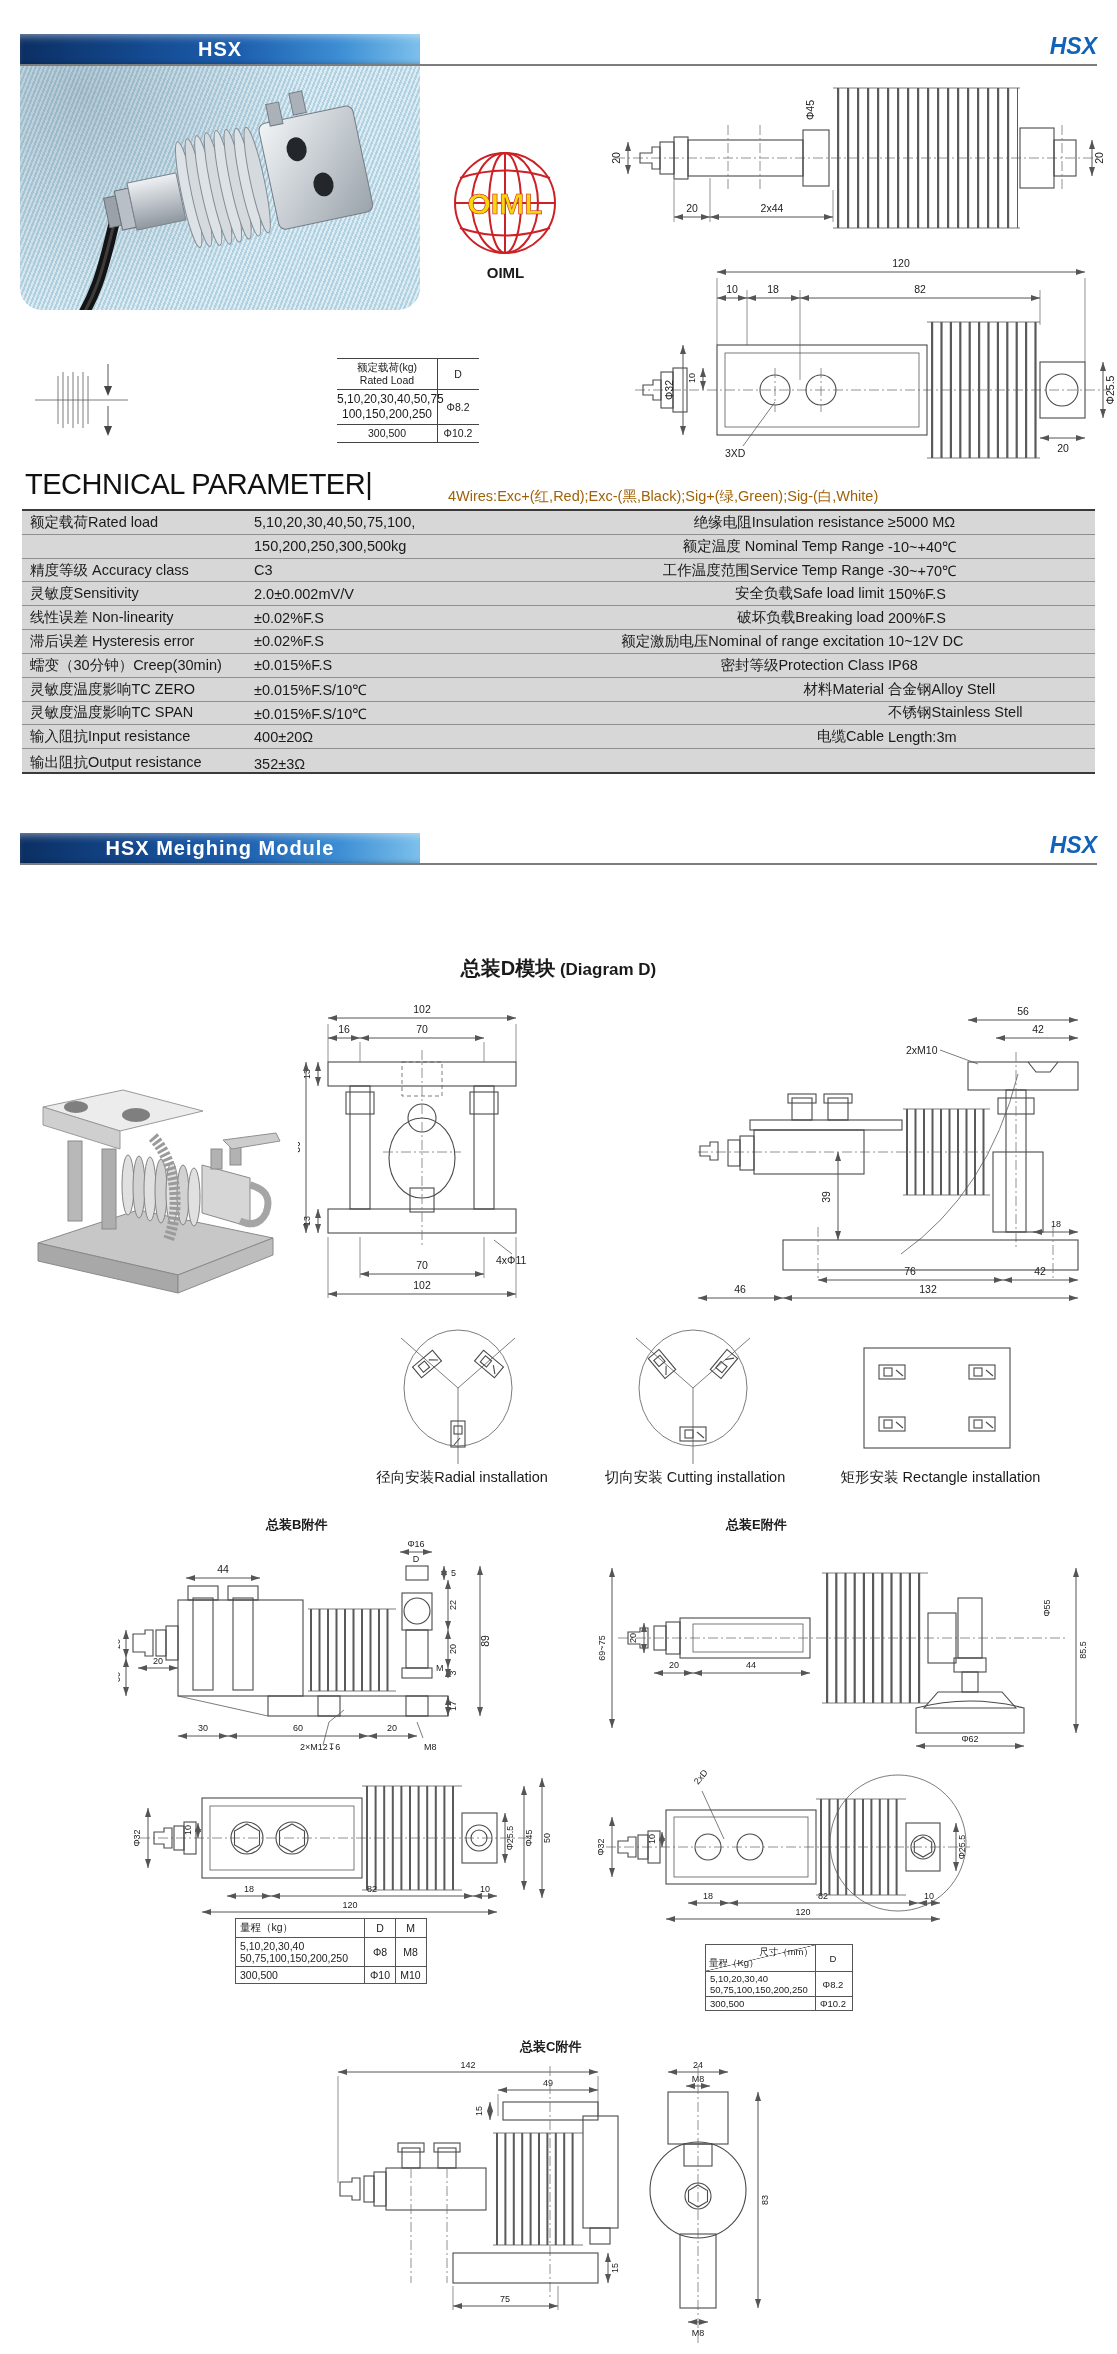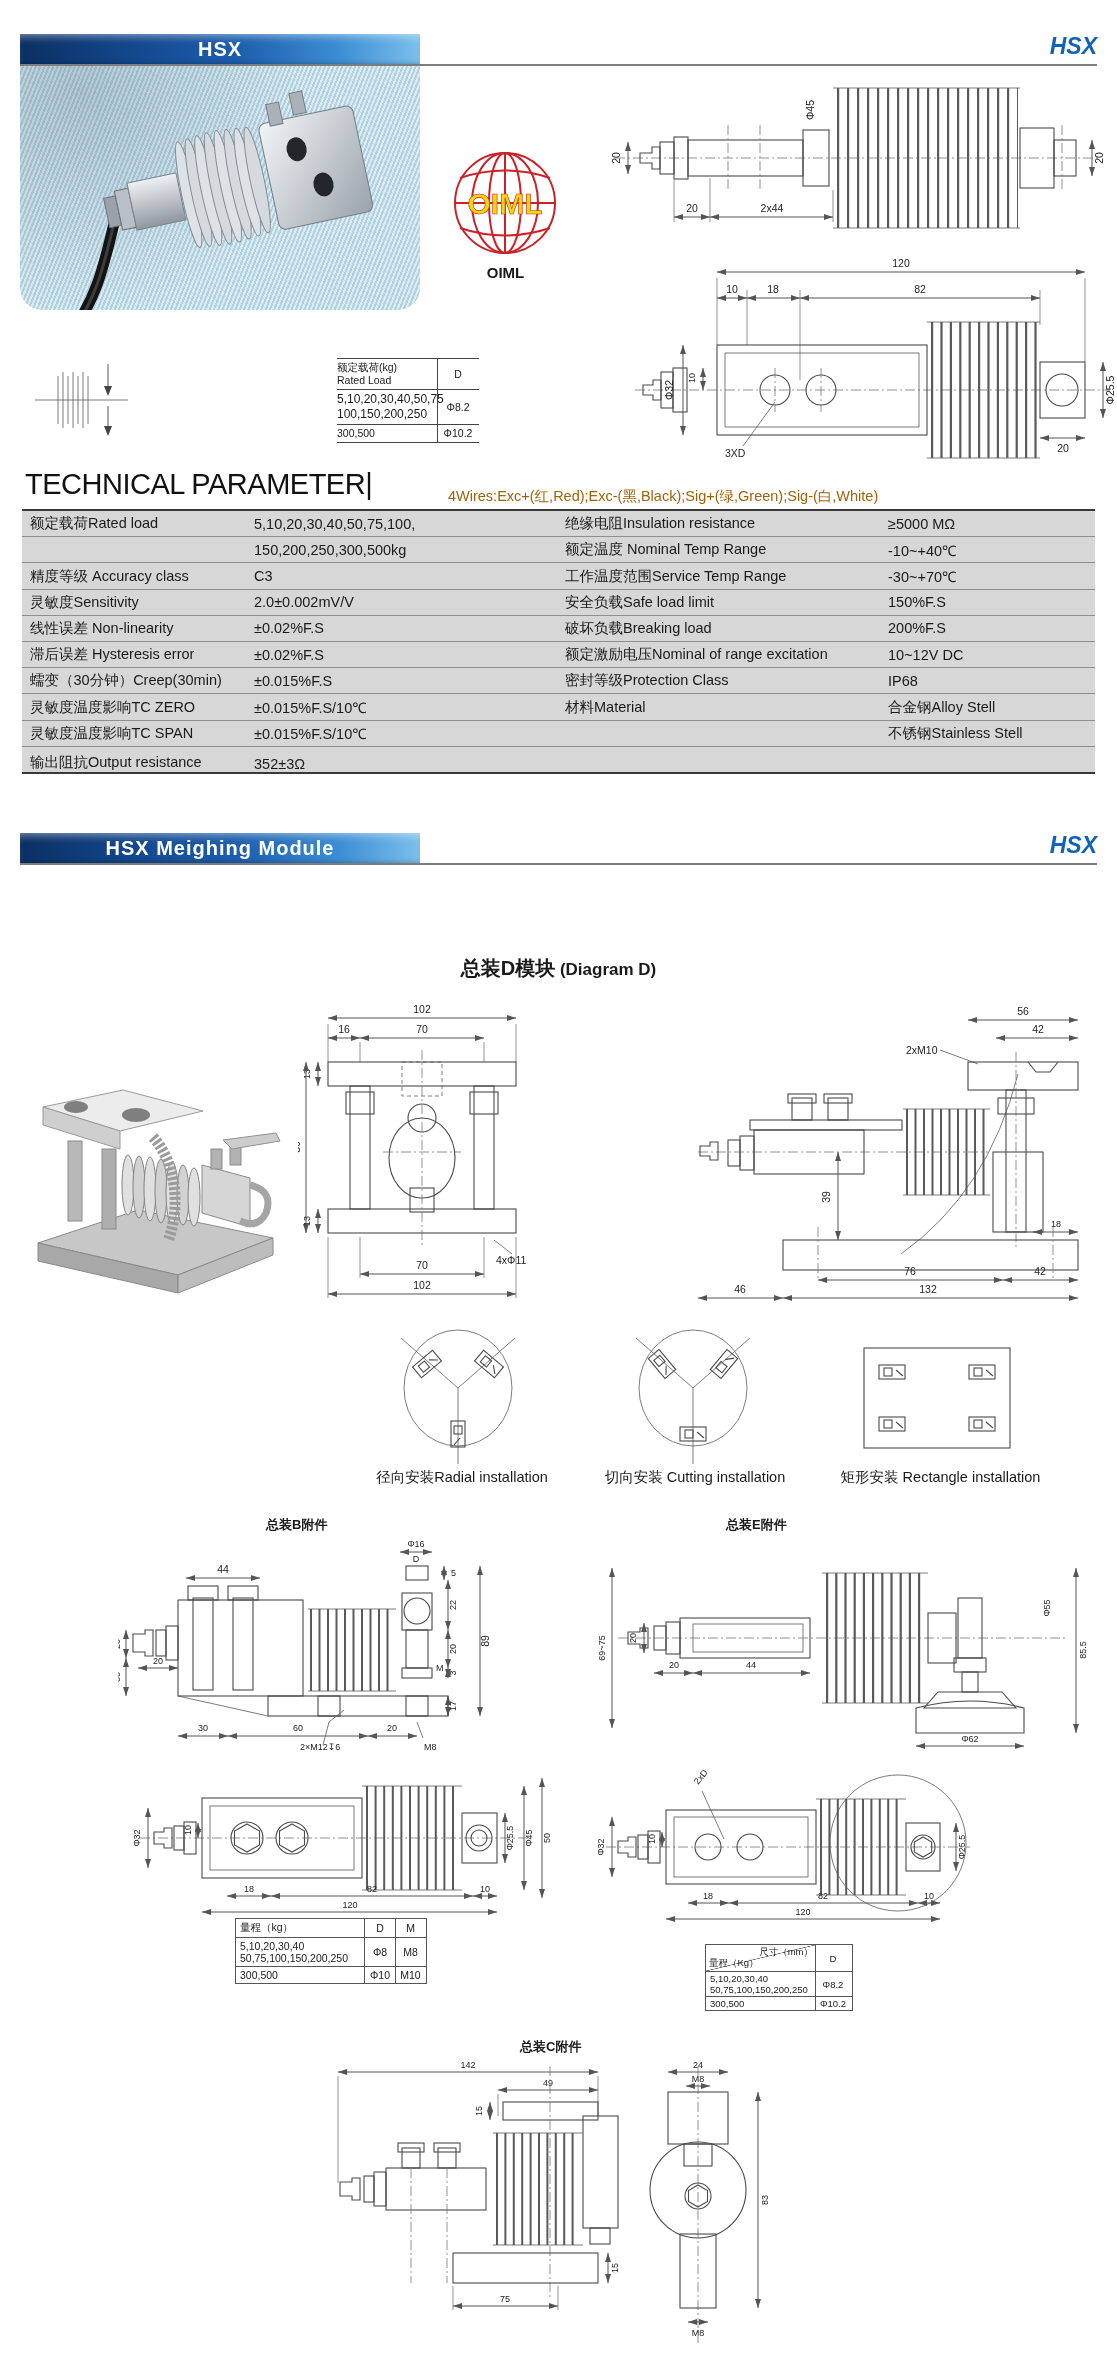--- a/index.html
+++ b/index.html
@@ -23,29 +23,29 @@
     background-image:radial-gradient(circle at 15% 10%, rgba(60,90,110,.25), rgba(0,0,0,0) 55%),
       repeating-linear-gradient(112deg, rgba(255,255,255,.38) 0 2px, rgba(133,175,197,.30) 2px 4px);}
 
   
   .ptable{position:absolute;left:22px;top:509px;width:1073px;height:261px;background:#d7d7d7;
     border-top:2px solid #3a3a3a;border-bottom:2px solid #3a3a3a;display:flex;flex-direction:column;}
   .prow{flex:1;display:flex;align-items:center;border-bottom:1px solid #8f8f8f;font-size:14.5px;}
   .prow:last-child{border-bottom:none;align-items:flex-end;}
   .pc1{width:228px;padding-left:8px;box-sizing:border-box;}
   .pc2{width:309px;padding-left:4px;box-sizing:border-box;}
-  .pc3{width:325px;padding-left:6px;box-sizing:border-box;}
+  .pc3{width:325px;padding-left:6px;box-sizing:border-box;text-align:right;}
   .pc4{width:205px;padding-left:4px;box-sizing:border-box;}
 
   .rtable{position:absolute;left:337px;top:358px;width:142px;border-top:1.5px solid #444;
     border-bottom:1.5px solid #444;font-size:10.5px;line-height:1.25;}
   .rtable .vline{position:absolute;left:100px;top:0;bottom:0;width:1px;background:#444;}
   .rrow{display:flex;border-bottom:1px solid #444;}
   .rrow:last-child{border-bottom:none;}
-  .rc1{width:100px;padding:2px 0;}
+  .rc1{width:100px;text-align:center;padding:2px 0;}
   .rc2{width:42px;display:flex;align-items:center;justify-content:center;}
   .small9{font-size:12px;}
 
   .blt{position:absolute;left:235px;top:1918px;width:190px;border:1px solid #555;font-size:10.5px;}
   .blt .row{display:flex;border-bottom:1px solid #555;}
   .blt .row:last-child{border-bottom:none;}
   .blt .ca{width:129px;border-right:1px solid #555;padding:2px 0 2px 4px;box-sizing:border-box;}
   .blt .cb{width:30px;border-right:1px solid #555;display:flex;align-items:center;justify-content:center;}
   .blt .cc{width:29px;display:flex;align-items:center;justify-content:center;}
 
@@ -313,20 +313,26 @@
         <span class="pc1">灵敏度温度影响TC ZERO</span>
         <span class="pc2">±0.015%F.S/10℃</span>
         <span class="pc3">材料Material</span>
         <span class="pc4">合金钢Alloy Stell</span>
       </div>
     <div class="prow">
         <span class="pc1">灵敏度温度影响TC SPAN</span>
         <span class="pc2">±0.015%F.S/10℃</span>
         <span class="pc3"></span>
         <span class="pc4">不锈钢Stainless Stell</span>
+      </div>
+    <div class="prow">
+        <span class="pc1">输入阻抗Input resistance</span>
+        <span class="pc2">400±20Ω</span>
+        <span class="pc3">电缆Cable</span>
+        <span class="pc4">Length:3m</span>
       </div>
     <div class="prow">
         <span class="pc1">输出阻抗Output resistance</span>
         <span class="pc2">352±3Ω</span>
         <span class="pc3"></span>
         <span class="pc4"></span>
       </div>
   </div>
 
   <div class="banner" style="top:833px;">

